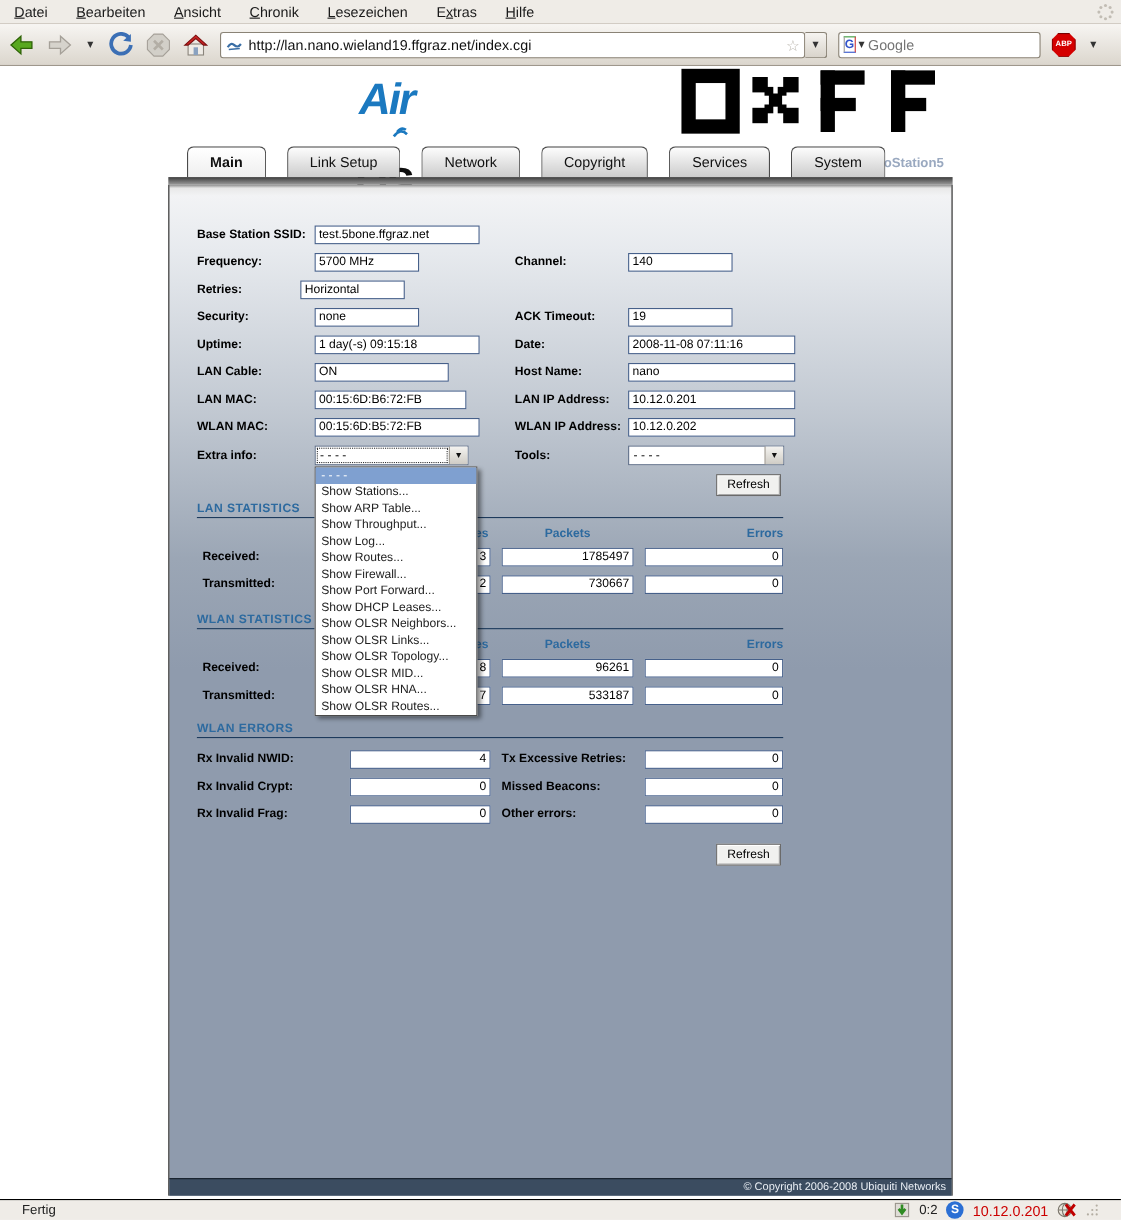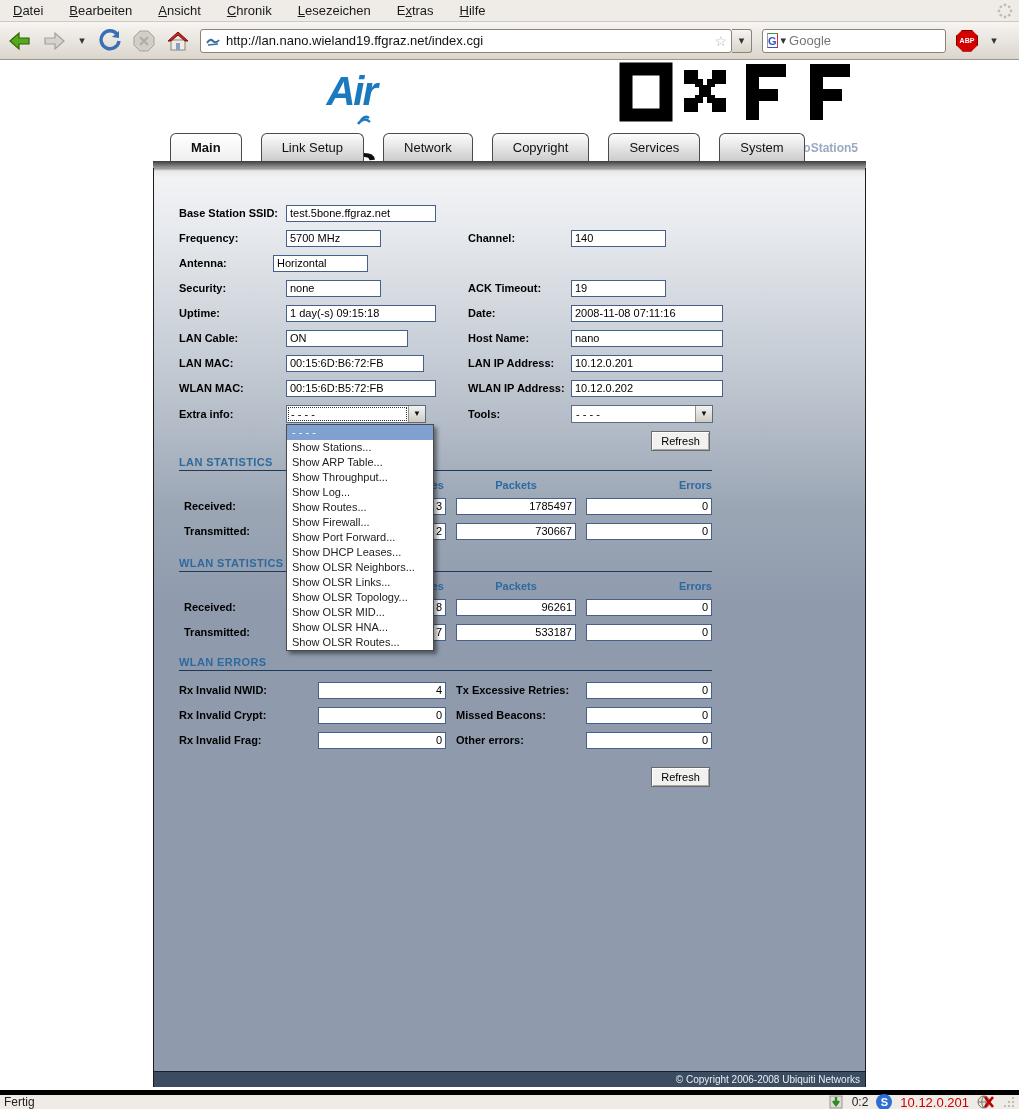--- a/index.html
+++ b/index.html
@@ -90,22 +90,22 @@
     border:1px solid #4a4a4a; box-shadow:3px 3px 4px rgba(0,0,0,.45); z-index:50; }
   .popup .opt { height:15px; line-height:15px; font-size:11px; color:#222; padding-left:5px; white-space:nowrap; }
   .popup .opt.sel-opt { background:#7fa0d0; color:#fff; }
 
   .panel-footer { position:absolute; left:0; right:0; bottom:0; height:16px; background:#3b4c60;
     border-top:1px solid #17202b; color:#e9eef4; font-size:10px; line-height:15px;
     text-align:right; padding-right:5px; }
 
   
   .statusbar { position:absolute; bottom:0; left:0; width:1019px; height:19px;
-    background:#efece7; border-top:5px solid #000000; display:flex; align-items:center;
-    font-size:12px; color:#222; padding:0 4px; }
+    background:#efece7; border-top:1px solid #000000; display:flex; align-items:center;
+    font-size:12px; color:#222; padding:0 20px; }
   .status-right { margin-left:auto; display:flex; align-items:center; gap:8px; }
   .sicon { width:16px; height:16px; background:#2b6fd4; color:#fff; border-radius:50%;
     font-size:11px; font-weight:bold; display:flex; align-items:center; justify-content:center; }
   .ip { color:#cc0000; font-size:13px; }
 </style>
 </head>
 <body>
 
 <div class="menubar">
   <span class="menu-item"><span></span><span class="key">D</span><span>atei</span></span>
@@ -249,21 +249,21 @@
   <div class="panel">
 
     <span class="lbl" style="left:25px;top:37px">Base Station SSID:</span>
     <span class="fld" style="left:132px;top:37px;width:150px">test.5bone.ffgraz.net</span>
 
     <span class="lbl" style="left:25px;top:62px">Frequency:</span>
     <span class="fld" style="left:132px;top:62px;width:95px">5700 MHz</span>
     <span class="lbl" style="left:314px;top:62px">Channel:</span>
     <span class="fld" style="left:417px;top:62px;width:95px">140</span>
 
-    <span class="lbl" style="left:25px;top:87px">Antenna:</span>
+    <span class="lbl" style="left:25px;top:87px">Retries:</span>
     <span class="fld" style="left:119px;top:87px;width:95px">Horizontal</span>
 
     <span class="lbl" style="left:25px;top:112px">Security:</span>
     <span class="fld" style="left:132px;top:112px;width:95px">none</span>
     <span class="lbl" style="left:314px;top:112px">ACK Timeout:</span>
     <span class="fld" style="left:417px;top:112px;width:95px">19</span>
 
     <span class="lbl" style="left:25px;top:137px">Uptime:</span>
     <span class="fld" style="left:132px;top:137px;width:150px">1 day(-s) 09:15:18</span>
     <span class="lbl" style="left:314px;top:137px">Date:</span>

